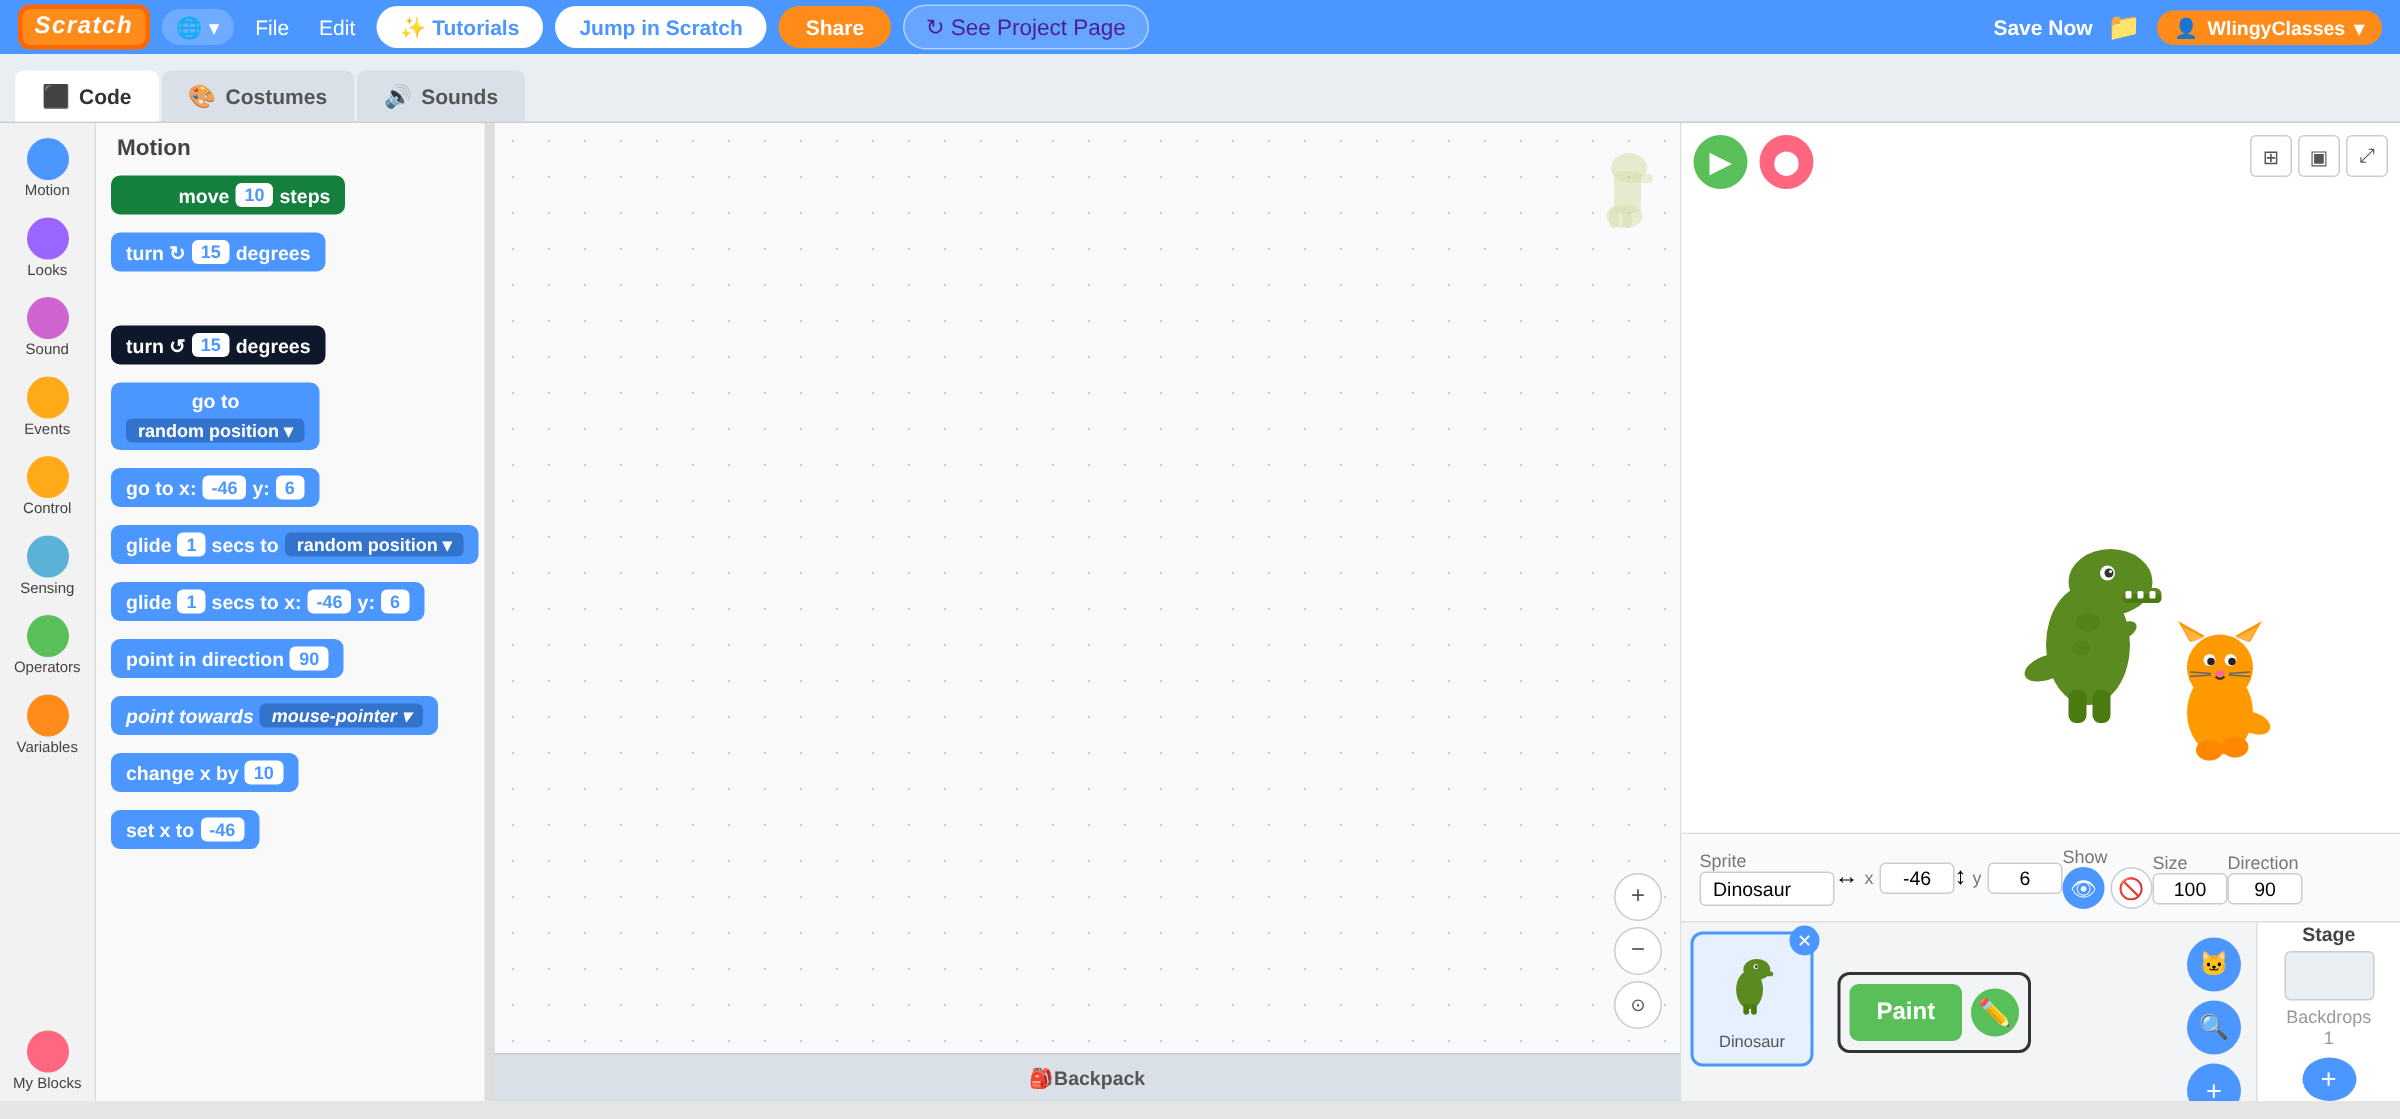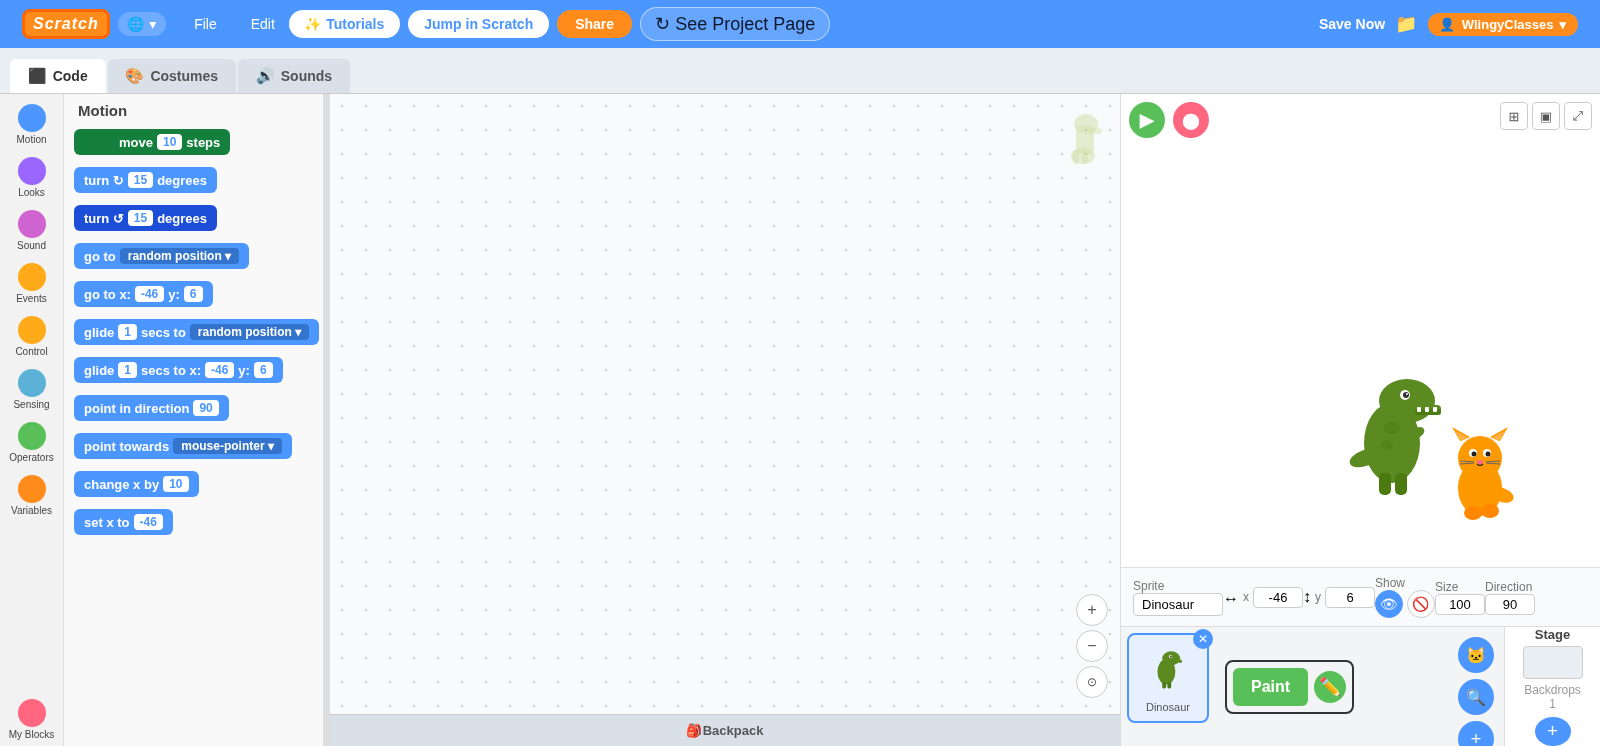--- a/index.html
+++ b/index.html
@@ -1,24 +1,24 @@
 <!DOCTYPE html>
 <html><head>
   <meta charset="utf-8">
   <style>
     * { box-sizing: border-box; margin: 0; padding: 0; }
     body { font-family: 'Helvetica Neue', Arial, sans-serif; background: #e5e5e5; overflow: hidden; width: 1600px; height: 746px; }
 
     
     #topnav {
       background: #4C97FF;
-      height: 48px;
-      display: flex;
-      align-items: center;
-      padding: 0 22px;
+      height: 36px;
+      display: flex;
+      align-items: center;
+      padding: 0 12px;
       gap: 8px;
       position: relative;
     }
     .scratch-logo {
       background: #FF8C1A;
       border: 3px solid #FF6600;
       border-radius: 8px;
       color: white;
       font-weight: 900;
       font-size: 16px;
@@ -34,21 +34,20 @@
       font-size: 14px;
       cursor: pointer;
       display: flex; align-items: center; gap: 4px;
     }
     .nav-link {
       color: white;
       font-size: 14px;
       font-weight: 500;
       cursor: pointer;
       padding: 4px 6px;
-      margin-left: 14px;
     }
     .nav-btn-white {
       background: white;
       color: #4C97FF;
       border: none;
       border-radius: 20px;
       padding: 6px 16px;
       font-size: 14px;
       font-weight: 700;
       cursor: pointer;
@@ -58,25 +57,25 @@
       color: white;
       border: none;
       border-radius: 20px;
       padding: 6px 18px;
       font-size: 14px;
       font-weight: 700;
       cursor: pointer;
     }
     .nav-btn-outline {
       background: rgba(255,255,255,0.15);
-      color: #0f172a;
+      color: #4c1d95;
       border: 1px solid rgba(255,255,255,0.5);
       border-radius: 20px;
       padding: 5px 14px;
-      font-size: 18px;
+      font-size: 15px;
       font-weight: 500;
       cursor: pointer;
       display: flex; align-items: center; gap: 5px;
     }
     .nav-right {
       margin-left: auto;
       display: flex;
       align-items: center;
       gap: 10px;
     }
@@ -614,29 +613,29 @@
 
     <div style="margin-bottom:6px;">
       <span class="block" style="background:#4C97FF;">
         <span>turn ↻</span>
         <span class="block-val">15</span>
         <span>degrees</span>
       </span>
     </div>
 
     <div style="margin-bottom:6px;">
-      <span class="block" style="background:#1d4ed8;">
+      <span class="block" style="background:#0f172a;margin-top:24px;">
         <span>turn ↺</span>
         <span class="block-val">15</span>
         <span>degrees</span>
       </span>
     </div>
 
     <div style="margin-bottom:6px;">
-      <span class="block" style="background:#4C97FF;">
+      <span class="block" style="background:#4C97FF;flex-direction:column;">
         <span>go to</span>
         <span class="block-dropdown">random position ▾</span>
       </span>
     </div>
 
     <div style="margin-bottom:6px;">
       <span class="block" style="background:#4C97FF;">
         <span>go to x:</span>
         <span class="block-val">-46</span>
         <span>y:</span>
@@ -665,21 +664,21 @@
     </div>
 
     <div style="margin-bottom:6px;">
       <span class="block" style="background:#4C97FF;">
         <span>point in direction</span>
         <span class="block-val">90</span>
       </span>
     </div>
 
     <div style="margin-bottom:6px;">
-      <span class="block" style="background:#4C97FF;">
+      <span class="block" style="background:#4C97FF;font-style:italic;">
         <span>point towards</span>
         <span class="block-dropdown">mouse-pointer ▾</span>
       </span>
     </div>
 
     <div style="margin-bottom:6px;">
       <span class="block" style="background:#4C97FF;">
         <span>change x by</span>
         <span class="block-val">10</span>
       </span>

